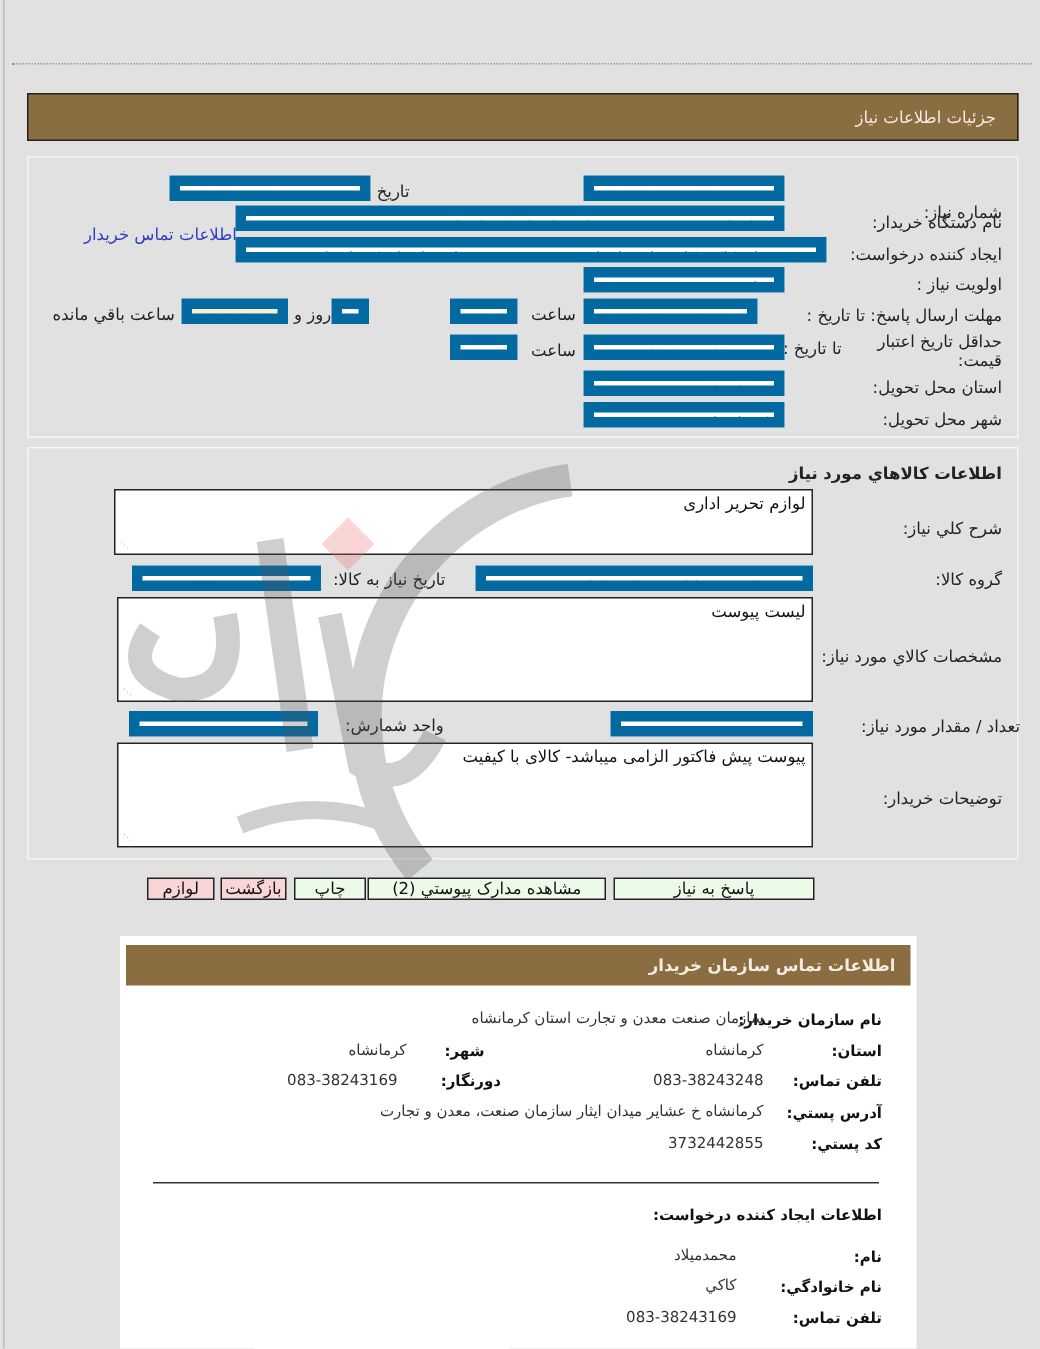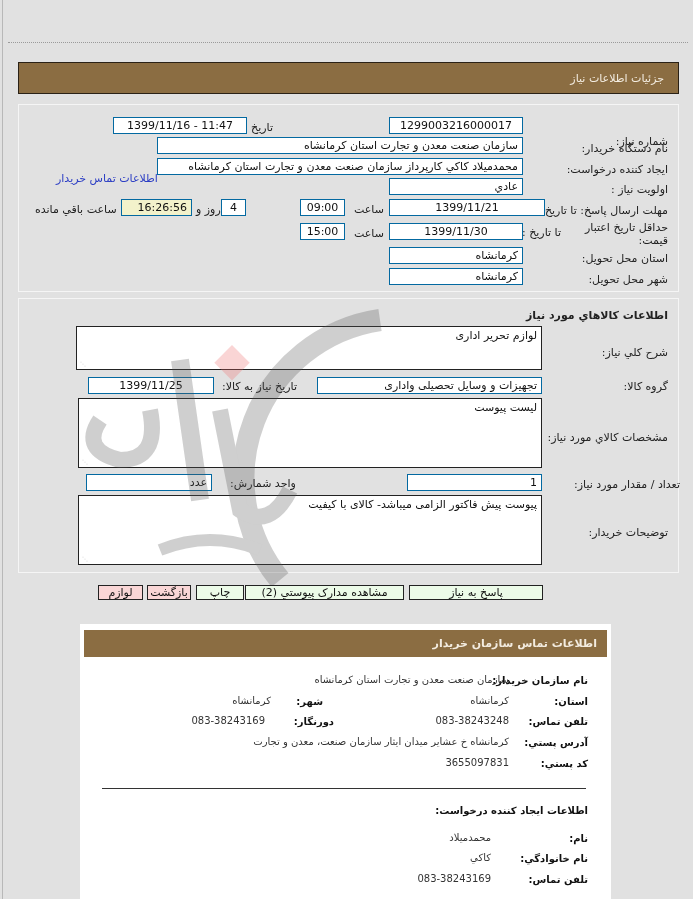--- a/index.html
+++ b/index.html
@@ -15,21 +15,21 @@
     background:#8b6d42; border:1px solid #2a2116; box-sizing:border-box;
   }
   .header-title { position:absolute; right:14px; top:9px; color:#f3ece0; font-size:11px; }
   .panel {
     position:absolute; left:18px; border:1px solid #f5f5f5; box-sizing:border-box;
   }
   .panel.p1 { top:104px; width:661px; height:188px; }
   .panel.p2 { top:298px; width:661px; height:275px; }
   .lbl { position:absolute; font-size:11px; color:#222; white-space:nowrap; direction:rtl; }
   .box {
-    position:absolute; background:#fff; border:1px solid #0369a1; box-sizing:border-box;
+    position:absolute; background:#fff; border:7px solid #0369a1; box-sizing:border-box;
     height:17px; font-size:11px; line-height:15px; padding:0 4px; white-space:nowrap; overflow:hidden;
   }
   .box.c { text-align:center; }
   .box.r { text-align:right; direction:rtl; }
   .box.yellow { background:#f3f2cb; }
   .ta {
     position:absolute; background:#fff; border:1px solid #222; box-sizing:border-box;
     font-size:11px; padding:2px 4px; text-align:right; direction:rtl; line-height:14px;
   }
   .grip { position:absolute; left:3px; bottom:2px; width:6px; height:6px; color:#bbb; font-size:6px; line-height:6px; }
@@ -62,28 +62,28 @@
 
 <span class="lbl" style="right:25px;top:135px;margin-left:12px;">شماره نیاز:</span>
 <div class="box c" style="left:389px;top:117px;width:134px;">1299003216000017</div>
 <span class="lbl" style="right:420px;top:121px;">تاریخ و ساعت اعلان عمومی:</span>
 <div class="box c" style="left:113px;top:117px;width:134px;">1399/11/16 - 11:47</div>
 
 <span class="lbl" style="right:25px;top:142px;">نام دستگاه خریدار:</span>
 <div class="box r" style="left:157px;top:137px;width:366px;">سازمان صنعت معدن و تجارت استان کرمانشاه</div>
 
 <span class="lbl" style="right:25px;top:163px;">ایجاد کننده درخواست:</span>
-<div class="box r" style="left:157px;top:158px;width:366px;padding-left:16px;">محمدمیلاد کاکي کارپرداز سازمان صنعت معدن و تجارت استان کرمانشاه</div>
-<span class="link" style="left:56px;top:172px;">اطلاعات تماس خریدار</span>
+<div class="box r" style="left:157px;top:158px;width:394px;padding-left:16px;">محمدمیلاد کاکي کارپرداز سازمان صنعت معدن و تجارت استان کرمانشاه</div>
+<span class="link" style="left:56px;top:150px;">اطلاعات تماس خریدار</span>
 
 <span class="lbl" style="right:25px;top:183px;">اولویت نیاز :</span>
 <div class="box r" style="left:389px;top:178px;width:134px;">عادي</div>
 
 <span class="lbl" style="right:25px;top:204px;">مهلت ارسال پاسخ: تا تاریخ :</span>
-<div class="box c" style="left:389px;top:199px;width:156px;">1399/11/21</div>
+<div class="box c" style="left:389px;top:199px;width:116px;">1399/11/21</div>
 <span class="lbl" style="left:354px;top:203px;">ساعت</span>
 <div class="box c" style="left:300px;top:199px;width:45px;">09:00</div>
 <div class="box c" style="left:221px;top:199px;width:25px;">4</div>
 <span class="lbl" style="left:196px;top:203px;">روز و</span>
 <div class="box c yellow" style="left:121px;top:199px;width:71px;text-align:right;">16:26:56</div>
 <span class="lbl" style="left:35px;top:203px;">ساعت باقي مانده</span>
 
 <span class="lbl" style="right:25px;top:221px;width:110px;white-space:normal;line-height:13px;text-align:right;">حداقل تاریخ اعتبار قیمت:</span>
 <span class="lbl" style="right:132px;top:226px;padding-left:39px;">تا تاریخ :</span>
 <div class="box c" style="left:389px;top:223px;width:134px;">1399/11/30</div>
@@ -157,21 +157,21 @@
 
   <span class="k" style="right:23px;top:92px;">تلفن تماس:</span>
   <span class="v" style="right:102px;top:91px;">083-38243248</span>
   <span class="k" style="right:277px;top:92px;">دورنگار:</span>
   <span class="v" style="right:346px;top:91px;">083-38243169</span>
 
   <span class="k" style="right:23px;top:113px;">آدرس پستي:</span>
   <span class="v" style="right:102px;top:112px;">کرمانشاه خ عشایر میدان ایثار سازمان صنعت، معدن و تجارت</span>
 
   <span class="k" style="right:23px;top:134px;">کد پستي:</span>
-  <span class="v" style="right:102px;top:133px;">3655097831</span>
+  <span class="v" style="right:102px;top:133px;">3732442855</span>
 
   <div class="hr"></div>
 
   <span class="k" style="right:23px;top:181px;">اطلاعات ایجاد کننده درخواست:</span>
 
   <span class="k" style="right:23px;top:209px;">نام:</span>
   <span class="v" style="right:120px;top:208px;">محمدمیلاد</span>
 
   <span class="k" style="right:23px;top:229px;">نام خانوادگي:</span>
   <span class="v" style="right:120px;top:228px;">کاکي</span>

